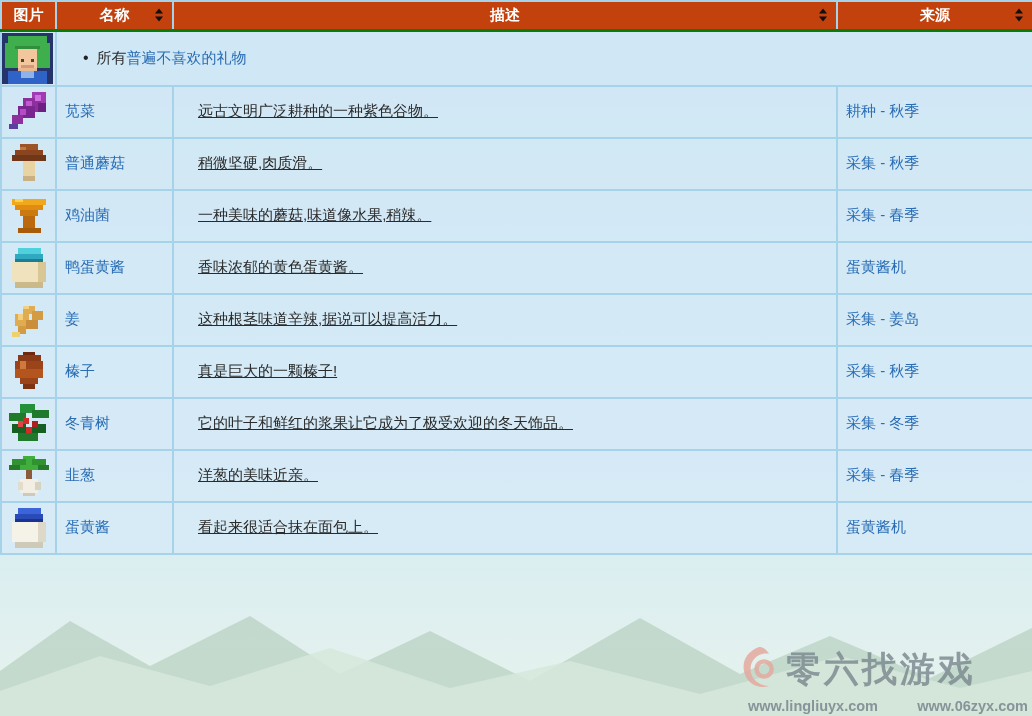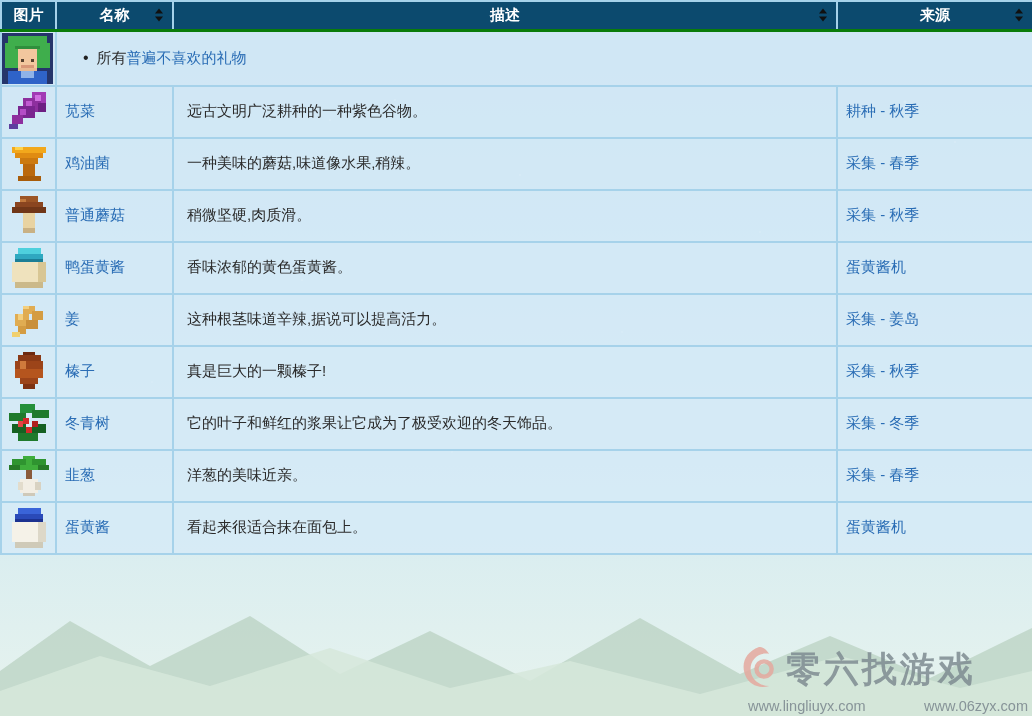--- a/index.html
+++ b/index.html
@@ -24,36 +24,36 @@
   }
   .mountains { position:absolute; left:0; bottom:0; width:1032px; height:140px; z-index:0; }
 
   table.gift-table {
     position:relative; z-index:1;
     width:1032px; border-collapse:collapse; table-layout:fixed;
   }
   col.c1{width:55px;} col.c2{width:117px;} col.c3{width:664px;} col.c4{width:196px;}
   th,td { border:2px solid #a6d2ea; }
   th {
-    background:#0c4a6e; color:#ffffff; font-size:15px; font-weight:bold;
+    background:#c2410c; color:#ffffff; font-size:15px; font-weight:bold;
     height:29px; position:relative; text-align:center;
     border-bottom:3px solid #0a7c0a; cursor:pointer;
   }
   td {
     background:rgba(213,234,247,0.82);
     font-size:15px; color:#2b2b2b; vertical-align:middle; padding:4px 8px;
   }
   tr.item { height:52px; }
   tr.intro-row { height:39px; }
   td.icon-cell { padding:0; text-align:center; vertical-align:middle; }
   td.portrait-cell { padding:0; }
   td.portrait-cell svg { display:block; width:51px; height:53px; }
   td.icon-cell svg { display:inline-block; vertical-align:middle; width:46px; height:46px; }
   a.wlink { color:#2a6db5; text-decoration:none; cursor:pointer; }
-  td.desc-cell { padding-left:13px; }
+  td.desc-cell { padding-left:24px;text-decoration:underline; }
   .intro-cell { padding-left:26px; }
   .bullet { color:#222; margin-right:8px; font-size:16px; }
   .sort {
     position:absolute; right:8px; top:50%; width:9px; height:13px;
     transform:translateY(-50%);
   }
   .sort::before {
     content:""; position:absolute; top:0; left:0;
     border-left:4px solid transparent; border-right:4px solid transparent;
     border-bottom:5px solid #101010;
@@ -67,21 +67,21 @@
     position:absolute; right:2px; bottom:0; z-index:5; width:252px;
     text-align:center; pointer-events:none;
   }
   .wm-top { display:flex; align-items:center; justify-content:flex-start; }
   .wm-title {
     font-size:35px; font-weight:bold; letter-spacing:3px;
     color:rgba(126,139,145,0.85); white-space:nowrap;font-family:Liberation Serif, serif;
   }
   .wm-urls {
     display:flex; justify-content:space-between; padding:0 2px 2px 0;
-    font-size:14.5px; font-weight:normal; color:rgba(126,139,145,0.9);
+    font-size:14.5px; font-weight:bold; color:rgba(126,139,145,0.9);
     margin-left:-30px; width:282px;
   }
 </style>
 </head>
 <body>
 
 <svg class="mountains" viewBox="0 0 1032 140" preserveAspectRatio="none" aria-hidden="true">
   <path d="M0 95 L70 45 L150 90 L250 40 L340 98 L430 55 L530 105 L640 42 L740 98 L830 60 L930 102 L1032 52 L1032 140 L0 140 Z" fill="#b9d2c2" opacity="0.75"></path>
   <path d="M0 115 L100 80 L210 110 L330 72 L450 112 L570 85 L700 118 L840 80 L960 112 L1032 95 L1032 140 L0 140 Z" fill="#d6e8da" opacity="0.85"></path>
 </svg>
@@ -139,47 +139,47 @@
         </svg>
       </td>
       <td><a class="wlink">苋菜</a></td>
       <td class="desc-cell">远古文明广泛耕种的一种紫色谷物。</td>
       <td><a class="wlink">耕种 - 秋季</a></td>
     </tr>
 
     <tr class="item">
       <td class="icon-cell">
         <svg viewBox="0 0 16 16" shape-rendering="crispEdges">
+          <rect x="5" y="1" width="6" height="2" fill="#9c5526"></rect>
+            <rect x="5" y="2" width="2" height="1" fill="#c27a3e"></rect>
+          <rect x="3" y="3" width="10" height="3" fill="#8a4520"></rect>
+            <rect x="2" y="5" width="12" height="2" fill="#703618"></rect>
+          <rect x="6" y="7" width="4" height="6" fill="#e8d3a2"></rect>
+            <rect x="6" y="12" width="4" height="2" fill="#c9b184"></rect>
+        </svg>
+      </td>
+      <td><a class="wlink">普通蘑菇</a></td>
+      <td class="desc-cell">稍微坚硬,肉质滑。</td>
+      <td><a class="wlink">采集 - 秋季</a></td>
+    </tr>
+
+    <tr class="item">
+      <td class="icon-cell">
+        <svg viewBox="0 0 16 16" shape-rendering="crispEdges">
           <rect x="2" y="2" width="12" height="2" fill="#f2a81c"></rect>
             <rect x="3" y="2" width="3" height="1" fill="#ffd24a"></rect>
           <rect x="3" y="4" width="10" height="2" fill="#e08c12"></rect>
             <rect x="5" y="6" width="6" height="2" fill="#cc7a10"></rect>
           <rect x="6" y="8" width="4" height="4" fill="#ba690e"></rect>
             <rect x="4" y="12" width="8" height="2" fill="#a85c0a"></rect>
         </svg>
       </td>
       <td><a class="wlink">鸡油菌</a></td>
       <td class="desc-cell">一种美味的蘑菇,味道像水果,稍辣。</td>
       <td><a class="wlink">采集 - 春季</a></td>
-    </tr>
-
-    <tr class="item">
-      <td class="icon-cell">
-        <svg viewBox="0 0 16 16" shape-rendering="crispEdges">
-          <rect x="5" y="1" width="6" height="2" fill="#9c5526"></rect>
-            <rect x="5" y="2" width="2" height="1" fill="#c27a3e"></rect>
-          <rect x="3" y="3" width="10" height="3" fill="#8a4520"></rect>
-            <rect x="2" y="5" width="12" height="2" fill="#703618"></rect>
-          <rect x="6" y="7" width="4" height="6" fill="#e8d3a2"></rect>
-            <rect x="6" y="12" width="4" height="2" fill="#c9b184"></rect>
-        </svg>
-      </td>
-      <td><a class="wlink">普通蘑菇</a></td>
-      <td class="desc-cell">稍微坚硬,肉质滑。</td>
-      <td><a class="wlink">采集 - 秋季</a></td>
     </tr>
 
 
     <tr class="item">
       <td class="icon-cell">
         <svg viewBox="0 0 16 16" shape-rendering="crispEdges">
           <rect x="4" y="1" width="8" height="2" fill="#4ed0dd"></rect>
             <rect x="3" y="3" width="10" height="2" fill="#2fa8c0"></rect>
           <rect x="3" y="5" width="10" height="1" fill="#1b7e96"></rect>
             <rect x="2" y="6" width="12" height="7" fill="#efe2bd"></rect>

